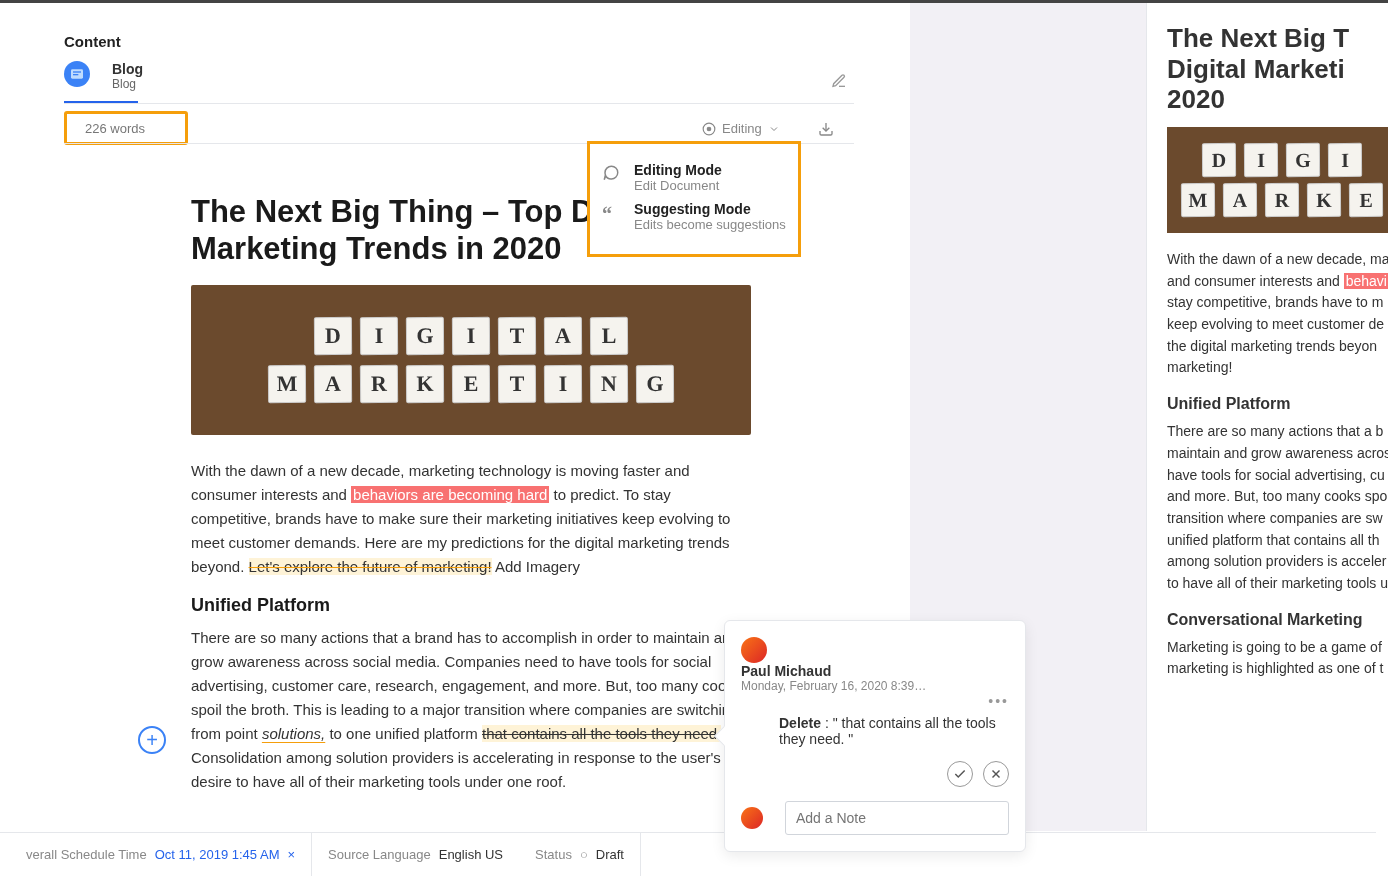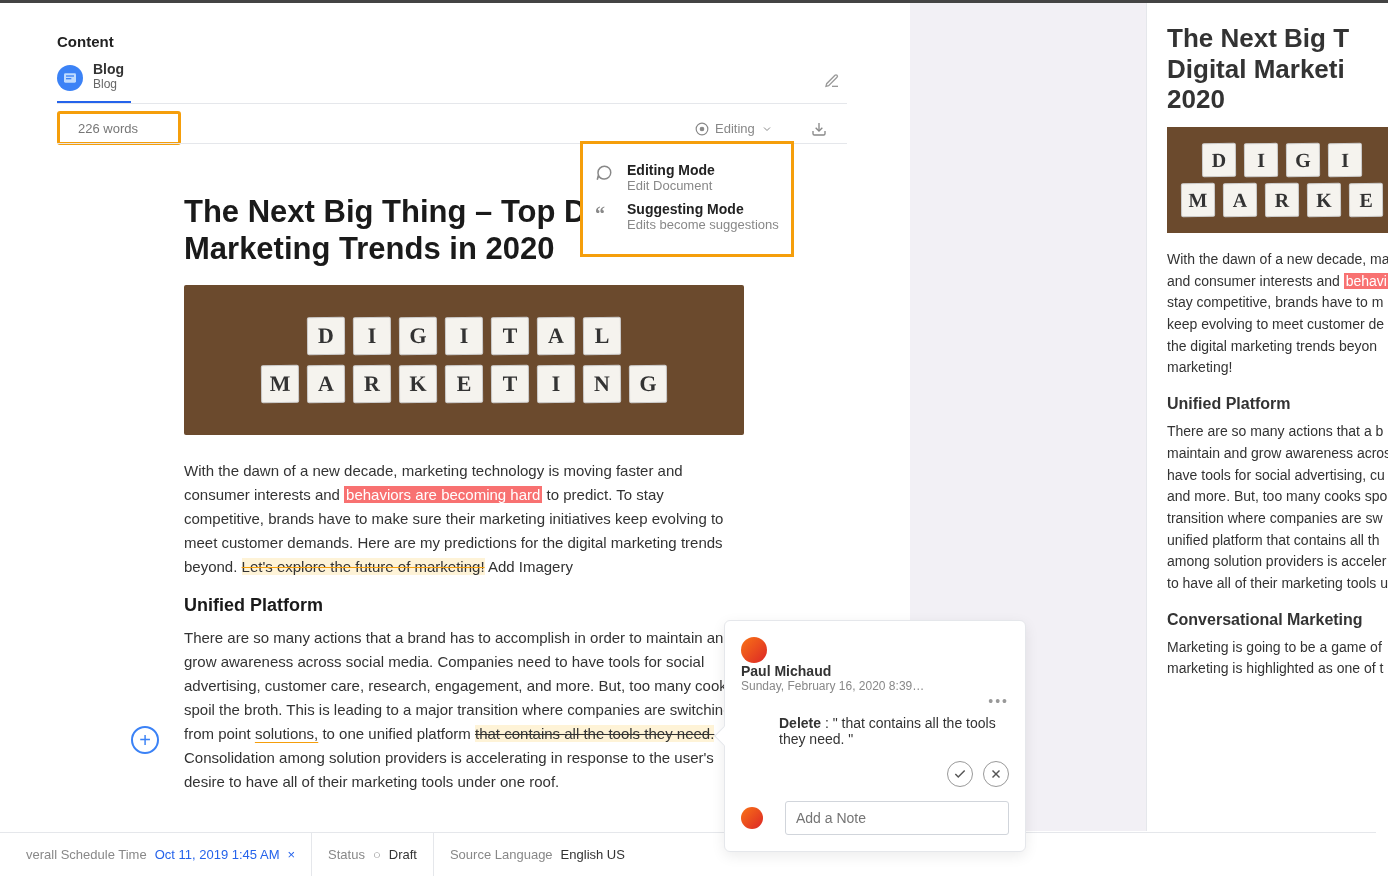--- a/index.html
+++ b/index.html
@@ -1,23 +1,23 @@
 <!DOCTYPE html>
 <html><head>
 <meta charset="utf-8">
 <style>
 * { box-sizing: border-box; margin: 0; padding: 0; }
 body { font-family: -apple-system, BlinkMacSystemFont, "Segoe UI", Helvetica, Arial, sans-serif; font-size: 14px; color: #333; background: #fff; width: 1388px; height: 876px; overflow: hidden; position: relative; }
 .top-bar-line { position:absolute; top:0; left:0; right:0; height:3px; background:#444; }
 
 
-.editor-pane { position:absolute; left:9px; top:3px; width:783px; height:828px; background:#fff; }
+.editor-pane { position:absolute; left:16px; top:3px; width:783px; height:828px; background:#fff; }
 .content-label { position:absolute; left:48px; top:30px; font-weight:600; color:#222; font-size:15px; }
 
-.blog-header { position:absolute; left:48px; top:58px; display:flex; align-items:flex-end; }
+.blog-header { position:absolute; left:48px; top:58px; display:flex; align-items:flex-start;gap:12px; }
 .blog-icon { width:26px; height:26px; border-radius:50%; background:#3b82f6; display:flex; align-items:center; justify-content:center; color:#fff; font-size:11px; margin-right:10px; }
 .blog-icon svg { width:16px; height:16px; fill:#bfdbfe; }
 .blog-titles .t1 { font-weight:600; font-size:14px; }
 .blog-titles .t2 { font-size:12px; color:#666; }
 .pencil { position:absolute; top:70px; left:815px; color:#999; }
 
 .tab-underline { position:absolute; top:98px; left:48px; width:74px; height:3px; background:#2563eb; }
 .hr1 { position:absolute; top:100px; left:48px; width:790px; height:1px; background:#e5e7eb; }
 
 .wordcount-box { position:absolute; top:108px; left:48px; padding:6px 40px 6px 18px; border:3px solid #f59e0b; border-radius:3px; }
@@ -35,21 +35,21 @@
 
 .doc-body { position:absolute; top:190px; left:175px; width:560px; }
 .doc-title { font-size:31px; font-weight:700; line-height:1.2; color:#1a1a1a; margin-bottom:18px; }
 .hero { width:100%; height:150px; background:#6b4a2d; border-radius:2px; display:flex; flex-direction:column; align-items:center; justify-content:center; gap:10px; margin-bottom:24px; }
 .tile-row { display:flex; gap:8px; }
 .tile { width:38px; height:38px; background:#f5f3ee; border:1px solid #ccc; display:flex; align-items:center; justify-content:center; font-weight:700; font-size:22px; color:#333; font-family:Georgia,serif; border-radius:2px; transform:rotate(-0.5deg); }
 .para { font-size:15px; line-height:1.6; color:#333; margin-bottom:16px; }
 .hl-red { background:#f87171; color:#fff; padding:0 2px; }
 .strikeout { text-decoration:line-through; text-decoration-color:#f59e0b; background:rgba(251,191,36,0.18); }
 .sub-h { font-weight:700; font-size:18px; color:#1a1a1a; margin-bottom:10px; }
-.und { text-decoration:underline; text-decoration-color:#f59e0b; text-underline-offset:3px; }
+.und { text-decoration:underline; text-decoration-color:#f59e0b; text-underline-offset:3px;font-style:italic; }
 .strike-line { text-decoration:line-through; background:rgba(251,191,36,0.18); }
 
 .add-button { position:absolute; top:723px; left:122px; width:28px; height:28px; border:2px solid #3b82f6; border-radius:50%; display:flex; align-items:center; justify-content:center; color:#3b82f6; background:#fff; font-size:20px; line-height:1; }
 
 
 .comment-card { position:absolute; top:620px; left:724px; width:302px; background:#fff; border:1px solid #e5e7eb; border-radius:6px; box-shadow:0 4px 14px rgba(0,0,0,0.08); padding:16px; z-index:4; }
 .comment-ptr { position:absolute; left:-8px; top:108px; width:14px; height:14px; background:#fff; border-left:1px solid #e5e7eb; border-bottom:1px solid #e5e7eb; transform:rotate(45deg); }
 .comment-head { display:flex; align-items:flex-start;flex-direction:column; }
 .avatar { width:26px; height:26px; border-radius:50%; background:linear-gradient(135deg,#f97316,#dc2626); margin-right:12px; flex:none; }
 .c-name { font-weight:600; }
@@ -186,21 +186,21 @@
 
   <div class="add-button">+</div>
 </div>
 
 <div class="comment-card">
   <div class="comment-ptr"></div>
   <div class="comment-head">
     <div class="avatar"></div>
     <div>
       <div class="c-name">Paul Michaud</div>
-      <div class="c-date">Sunday, February 16, 2020 8:39…</div>
+      <div class="c-date">Monday, February 16, 2020 8:39…</div>
     </div>
     <div class="c-dots">•••</div>
   </div>
   <div class="c-body">
     <b>Delete</b><span> : " that contains all the tools they need. "</span>
   </div>
   <div class="c-actions">
     <div class="c-btn">
       <svg width="14" height="14" viewBox="0 0 24 24" fill="none" stroke="currentColor" stroke-width="2.5">
           <polyline points="20 6 9 17 4 12"></polyline>
@@ -266,22 +266,22 @@
     <span>marketing is highlighted as one of t</span>
   </div>
 </div>
 
 <div class="footer">
   <div class="cell">
     <span class="lbl-g">verall Schedule Time</span>
     <span class="val-b">Oct 11, 2019 1:45 AM</span>
     <span class="val-b">×</span>
   </div>
+  <div class="cell" style="border-right:none">
+    <span class="lbl-g">Source Language</span>
+    <span>English US</span>
+  </div>
   <div class="cell">
     <span class="lbl-g">Status</span>
     <span style="color:#888">○</span>
     <span>Draft</span>
   </div>
-  <div class="cell" style="border-right:none">
-    <span class="lbl-g">Source Language</span>
-    <span>English US</span>
-  </div>
 </div>
 
 </body></html>

